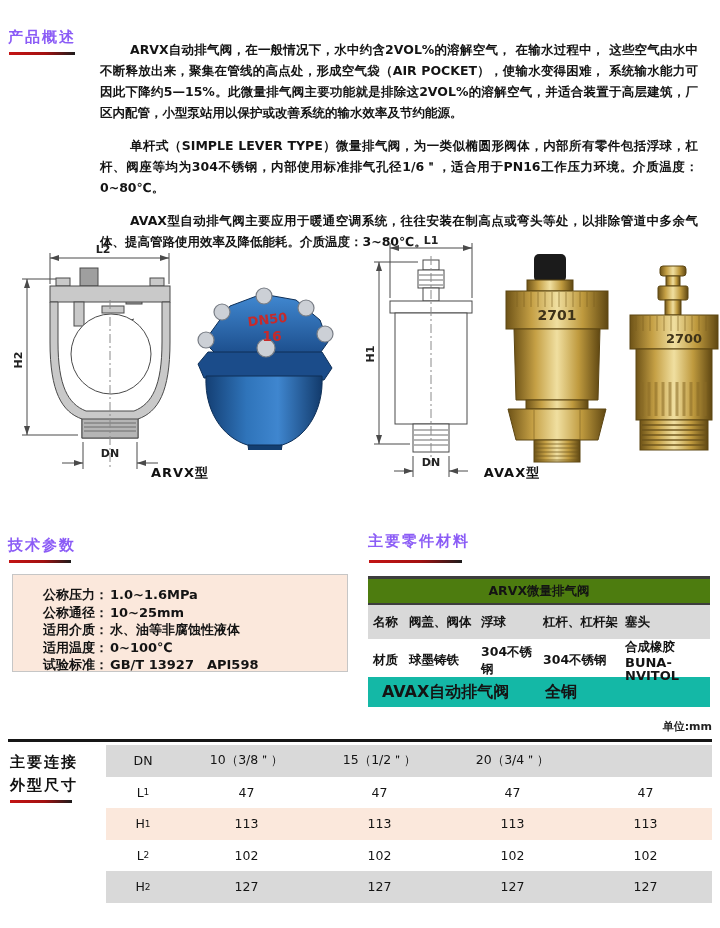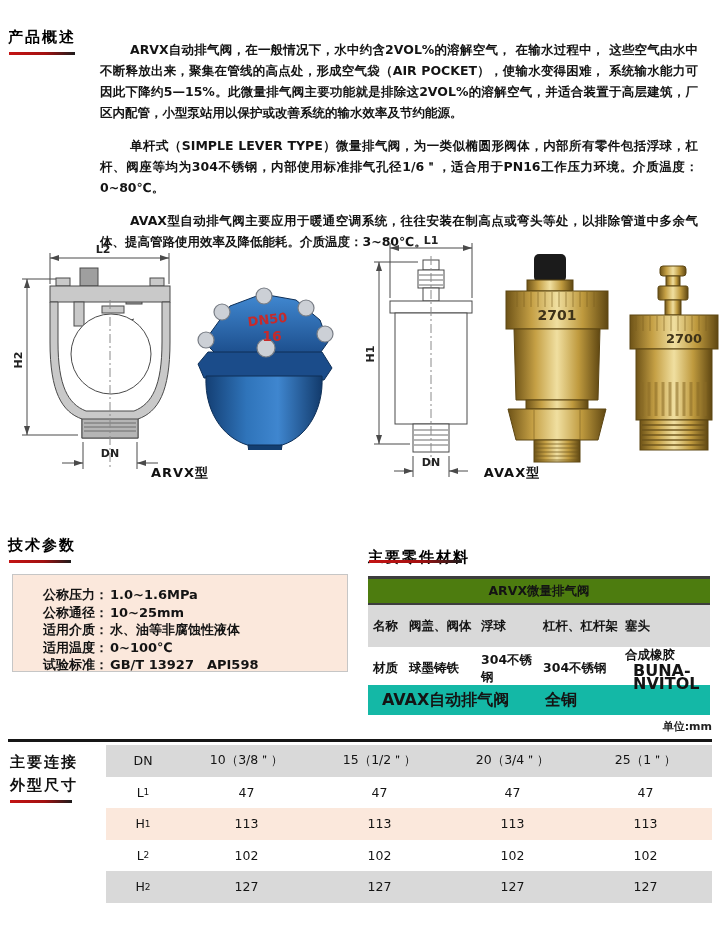--- a/index.html
+++ b/index.html
@@ -4,21 +4,21 @@
 <style>
   html,body{margin:0;padding:0;background:#e8e8e8;}
   .page{
     position:relative;width:720px;height:928px;background:#ffffff;
     font-family:"DejaVu Sans","Liberation Sans",sans-serif;
     color:#1a1a1a;overflow:hidden;margin:0 auto;
   }
   .abs{position:absolute;}
   
   .sec-heading{
-    font-size:15px;font-weight:bold;letter-spacing:2px;color:#000000;
+    font-size:15px;font-weight:bold;letter-spacing:2px;color:#8b5cf6;
     margin:0;white-space:nowrap;
   }
   .red-rule{
     height:2.5px;
     background:linear-gradient(90deg,#c41414 0%,#a31010 55%,#1c1c1c 100%);
   }
   
   .overview-text{width:622px;font-size:12.5px;line-height:21px;font-weight:600;
     text-align:justify;color:#141414;}
   .overview-text p{margin:12px;text-indent:2.4em;}
@@ -30,27 +30,27 @@
   .tech-row{display:flex;font-size:13px;line-height:17.5px;font-weight:600;color:#141414;}
   .tech-row .lbl{white-space:nowrap;}
   .tech-row .val{white-space:nowrap;margin-left:2px;}
   
   .mat-table{width:342px;border-top:3px solid #3d3d3d;font-weight:600;color:#141414;}
   .mat-title{height:24px;line-height:24px;text-align:center;font-size:12.5px;
     border-bottom:2px solid #3d3d3d;background:#4d7c0f;}
   .mat-grid{display:grid;grid-template-columns:36px 72px 62px 82px 90px;}
   .mat-grid .cell{font-size:12.5px;display:flex;flex-direction:column;justify-content:center;
     padding-left:5px;box-sizing:border-box;}
-  .row-name{background:#d9d9d9;height:42px;}
+  .row-name{background:#d9d9d9;height:34px;}
   .row-mat{background:#ffffff;height:38px;}
   .row-avax{background:#14b8a6;height:30px;}
   .mat-avax{display:grid;grid-template-columns:170px 82px 90px;}
   .mat-avax .cell{padding-left:14px;}
   .mat-avax .cell.val{padding-left:7px;}
-  .cell .line2{font-size:16px;line-height:13px;margin-left:8px;}
+  .cell .line2{font-size:13px;line-height:13px;}
   
   .thick-line{height:3px;background:#161616;}
   .unit-note{font-size:11px;font-weight:600;text-align:right;width:112px;color:#222;}
   .dim-heading{font-size:15px;font-weight:bold;letter-spacing:2px;line-height:23px;color:#111;}
   .dim-table{width:606px;font-size:12.5px;color:#141414;}
   .dim-row{display:grid;grid-template-columns:74px 133px 133px 133px 133px;height:31.5px;}
   .dim-row .c{display:flex;align-items:center;justify-content:center;}
   .dim-row sub{font-size:9px;}
   .bg-gray{background:#d9d9d9;}
   .bg-pink{background:#fbe8dc;}
@@ -247,21 +247,21 @@
     <div class="tech-row">
       <span class="lbl">适用温度：</span>
       <span class="val">0~100℃</span>
     </div>
     <div class="tech-row">
       <span class="lbl">试验标准：</span>
       <span class="val">GB/T 13927　API598</span>
     </div>
   </div>
 
-  <h2 class="sec-heading abs" style="left:368px;top:532px;margin-top:16px;">主要零件材料</h2>
+  <h2 class="sec-heading abs" style="left:368px;top:532px;">主要零件材料</h2>
   <div class="red-rule abs" style="left:369px;top:560px;width:93px;"></div>
 
   <div class="mat-table abs" style="left:368px;top:576px;">
     <div class="mat-title">ARVX微量排气阀</div>
     <div class="mat-grid row-name">
       <div class="cell">名称</div>
       <div class="cell">阀盖、阀体</div>
       <div class="cell">浮球</div>
       <div class="cell">杠杆、杠杆架</div>
       <div class="cell">塞头</div>
@@ -291,21 +291,20 @@
     <div>外型尺寸</div>
   </div>
   <div class="red-rule abs" style="left:10px;top:800px;width:62px;"></div>
 
   <div class="dim-table abs" style="left:106px;top:745px;">
     <div class="dim-row bg-gray">
       <div class="c">DN</div>
       <div class="c">10（3/8＂）</div>
       <div class="c">15（1/2＂）</div>
       <div class="c">20（3/4＂）</div>
-      <div class="c">25（1＂）</div>
     </div>
     <div class="dim-row bg-white">
       <div class="c">
           <span>L</span>
           <sub>1</sub>
         </div>
       <div class="c">47</div>
       <div class="c">47</div>
       <div class="c">47</div>
       <div class="c">47</div>

